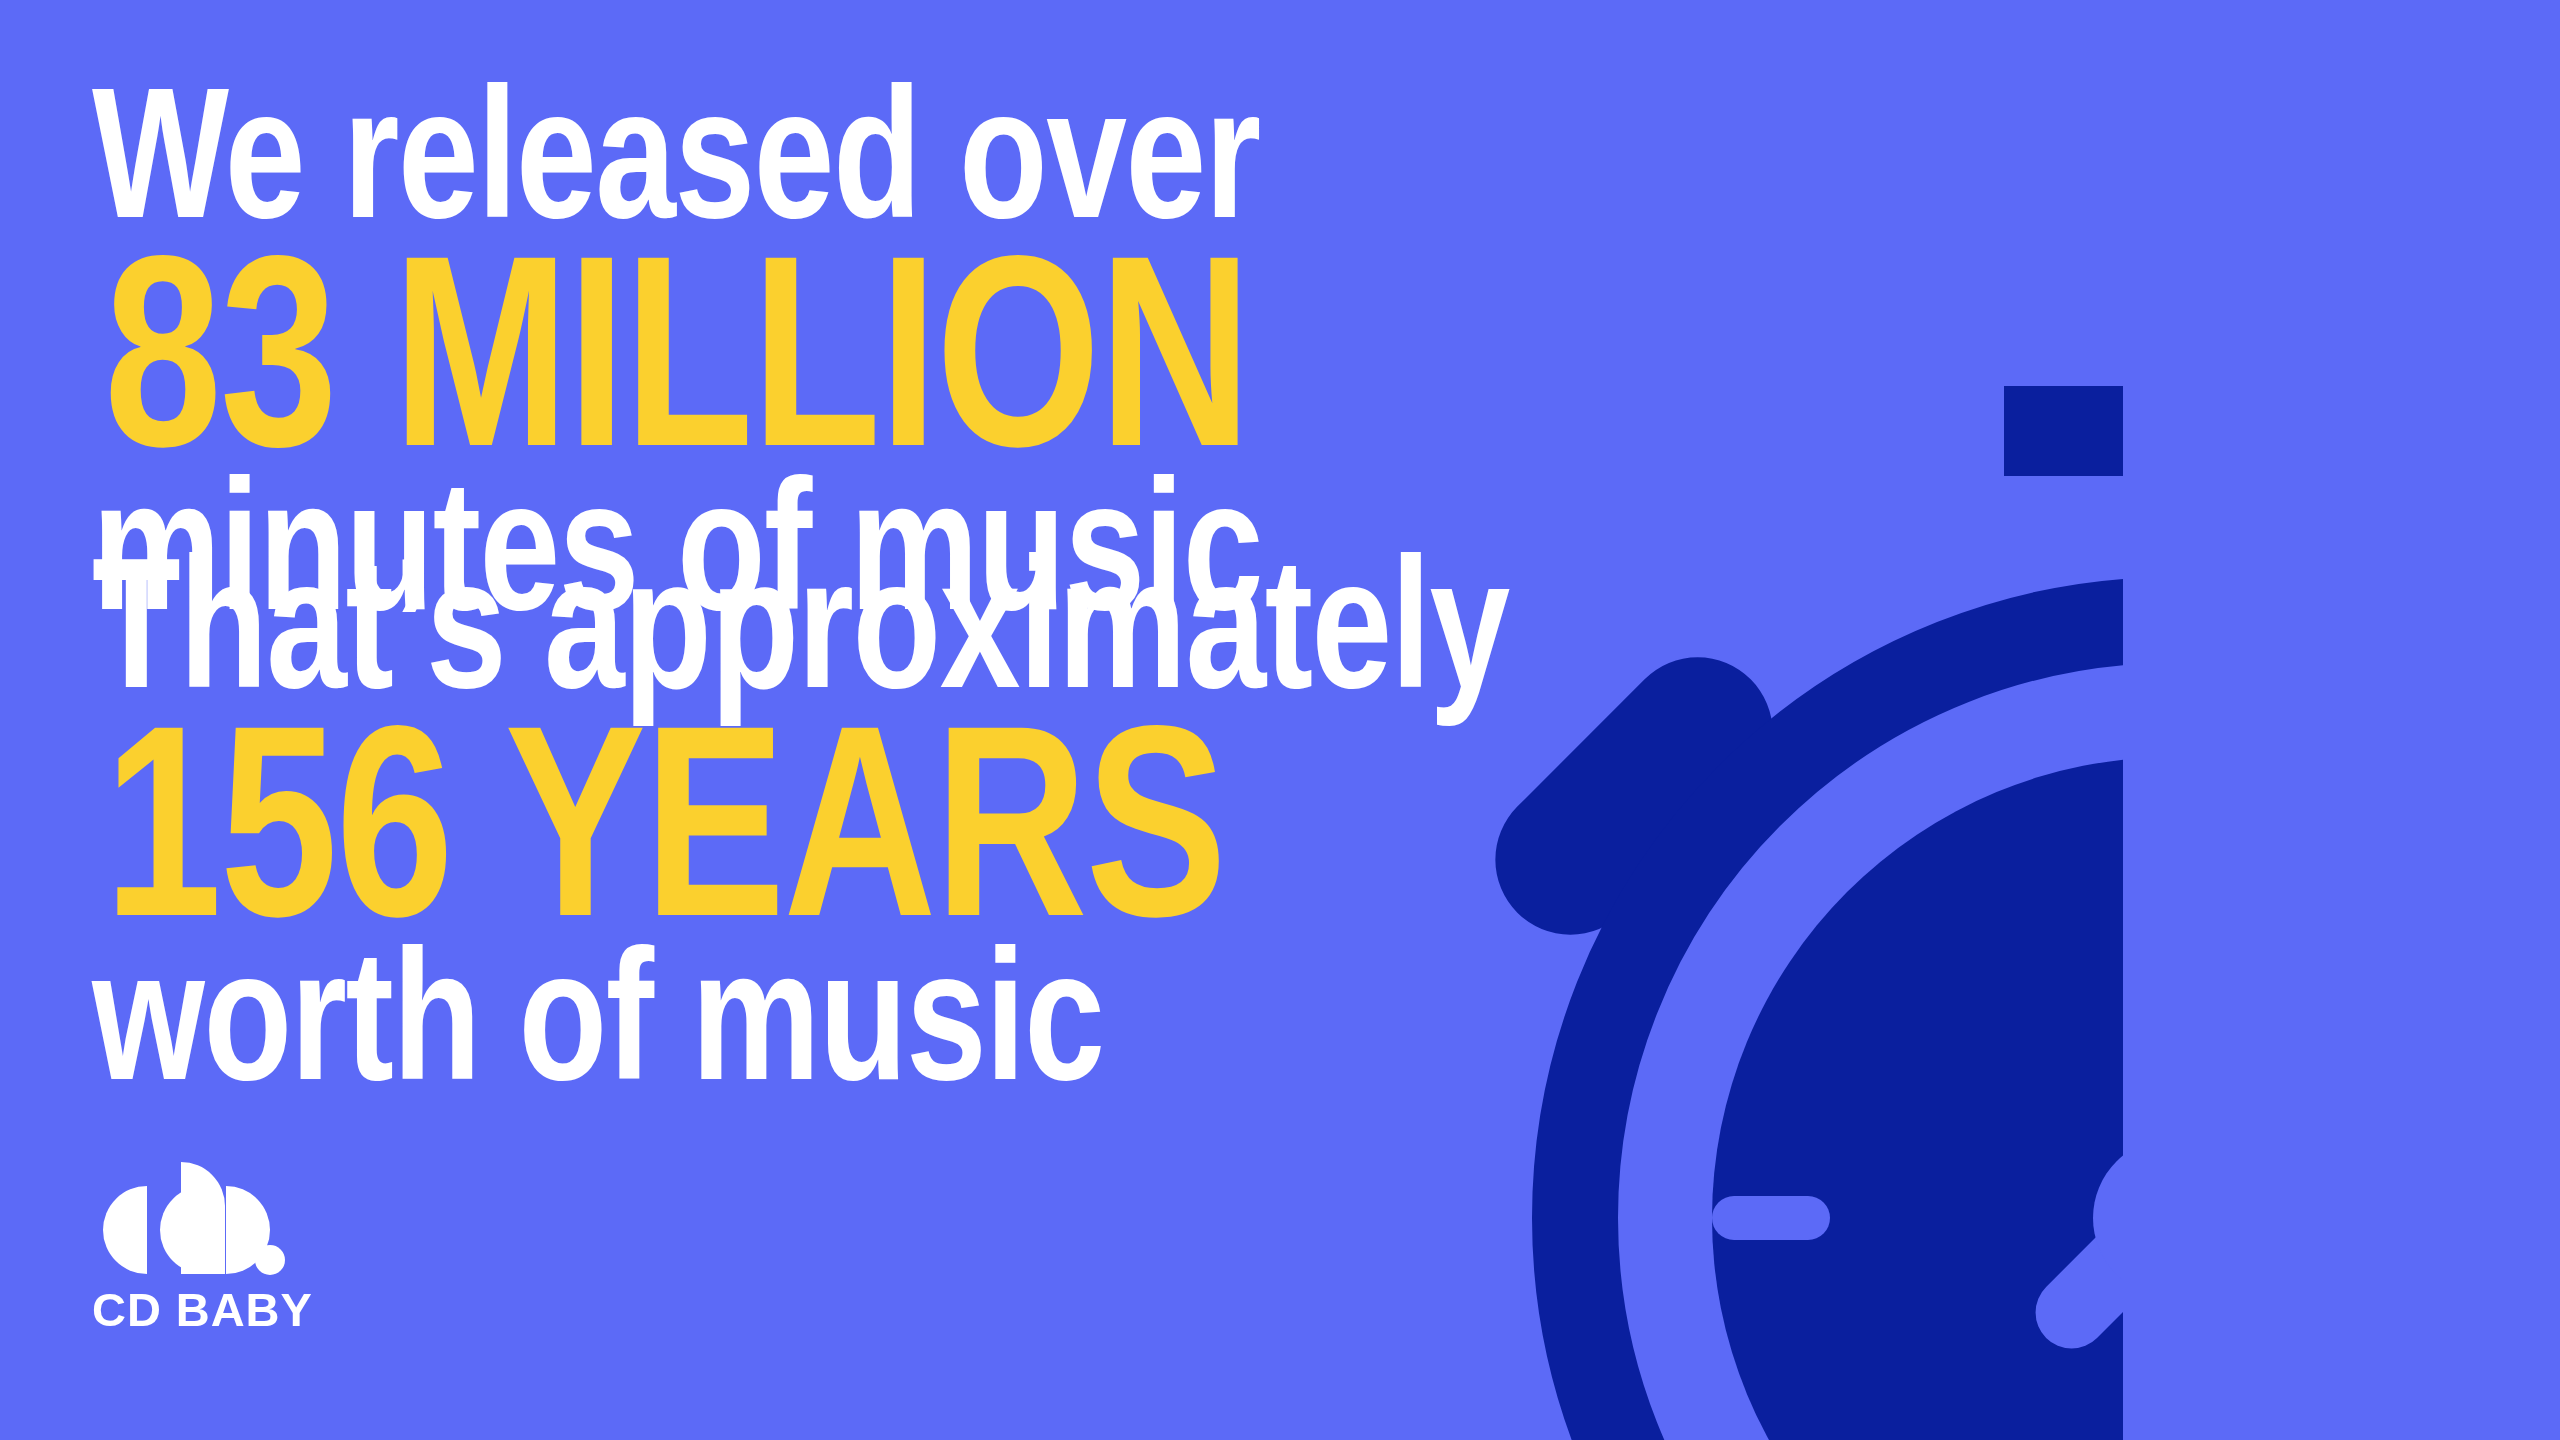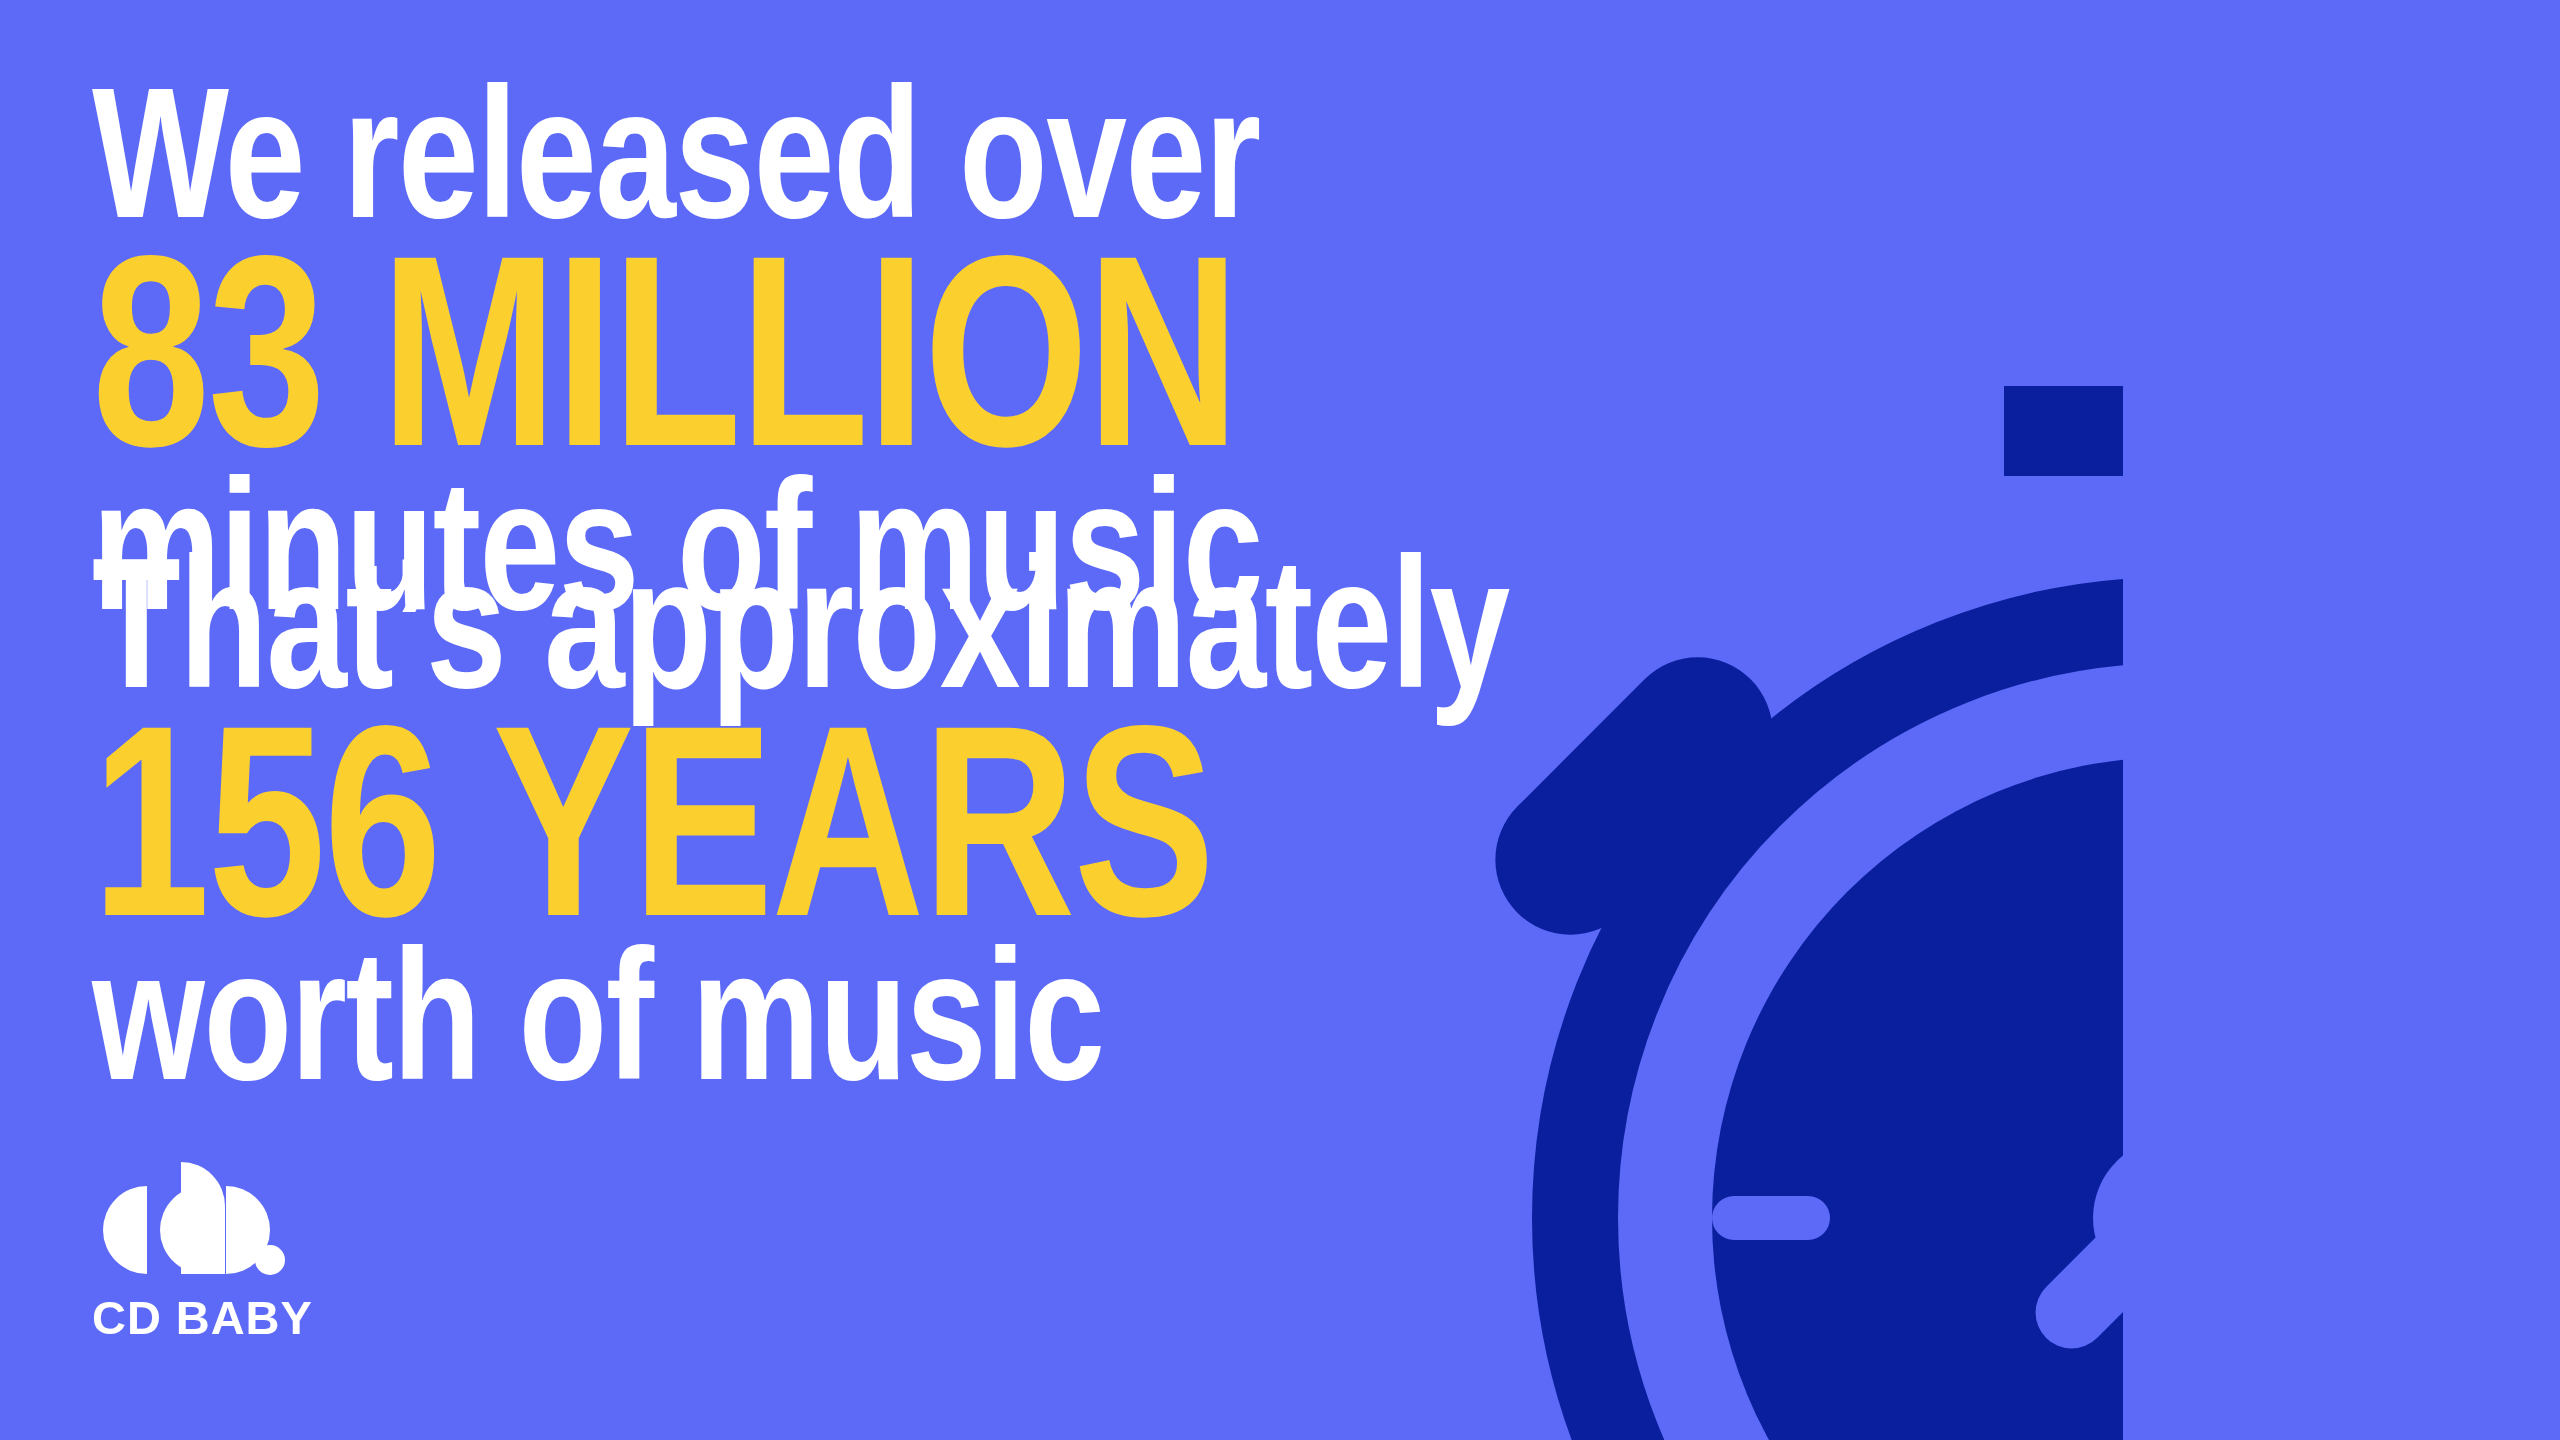--- a/index.html
+++ b/index.html
@@ -60,36 +60,35 @@
     color: #FBD02E;
     font-size: 272px;
     line-height: 1.0;
   }
 
   .stanza { margin: 0; padding: 0; }
   #stanza-1 { position: absolute; left: 0; top: 0; }
   #stanza-2 { position: absolute; left: 0; top: 470px; }
 
   .l1 { position: absolute; left: 0; top: 0; }
-  .l2 { position: absolute; left: 0; top: 155px; text-align: right; }
+  .l2 { position: absolute; left: 12px; top: 155px; text-align: right; }
   .l3 { position: absolute; left: 0; top: 392px; text-align: center; }
 
   
   #logo {
     position: absolute;
     left: 92px;
     top: 1152px;
     width: 320px;
   }
   #logo-mark {
     display: block;
   }
   #logo-word {
     display: block;
-    margin-top: 8px;
     color: #FFFFFF;
     font-size: 47px;
     font-weight: 700;
     letter-spacing: 0.02em;
     line-height: 1;
   }
 </style>
 </head>
 <body>
 

